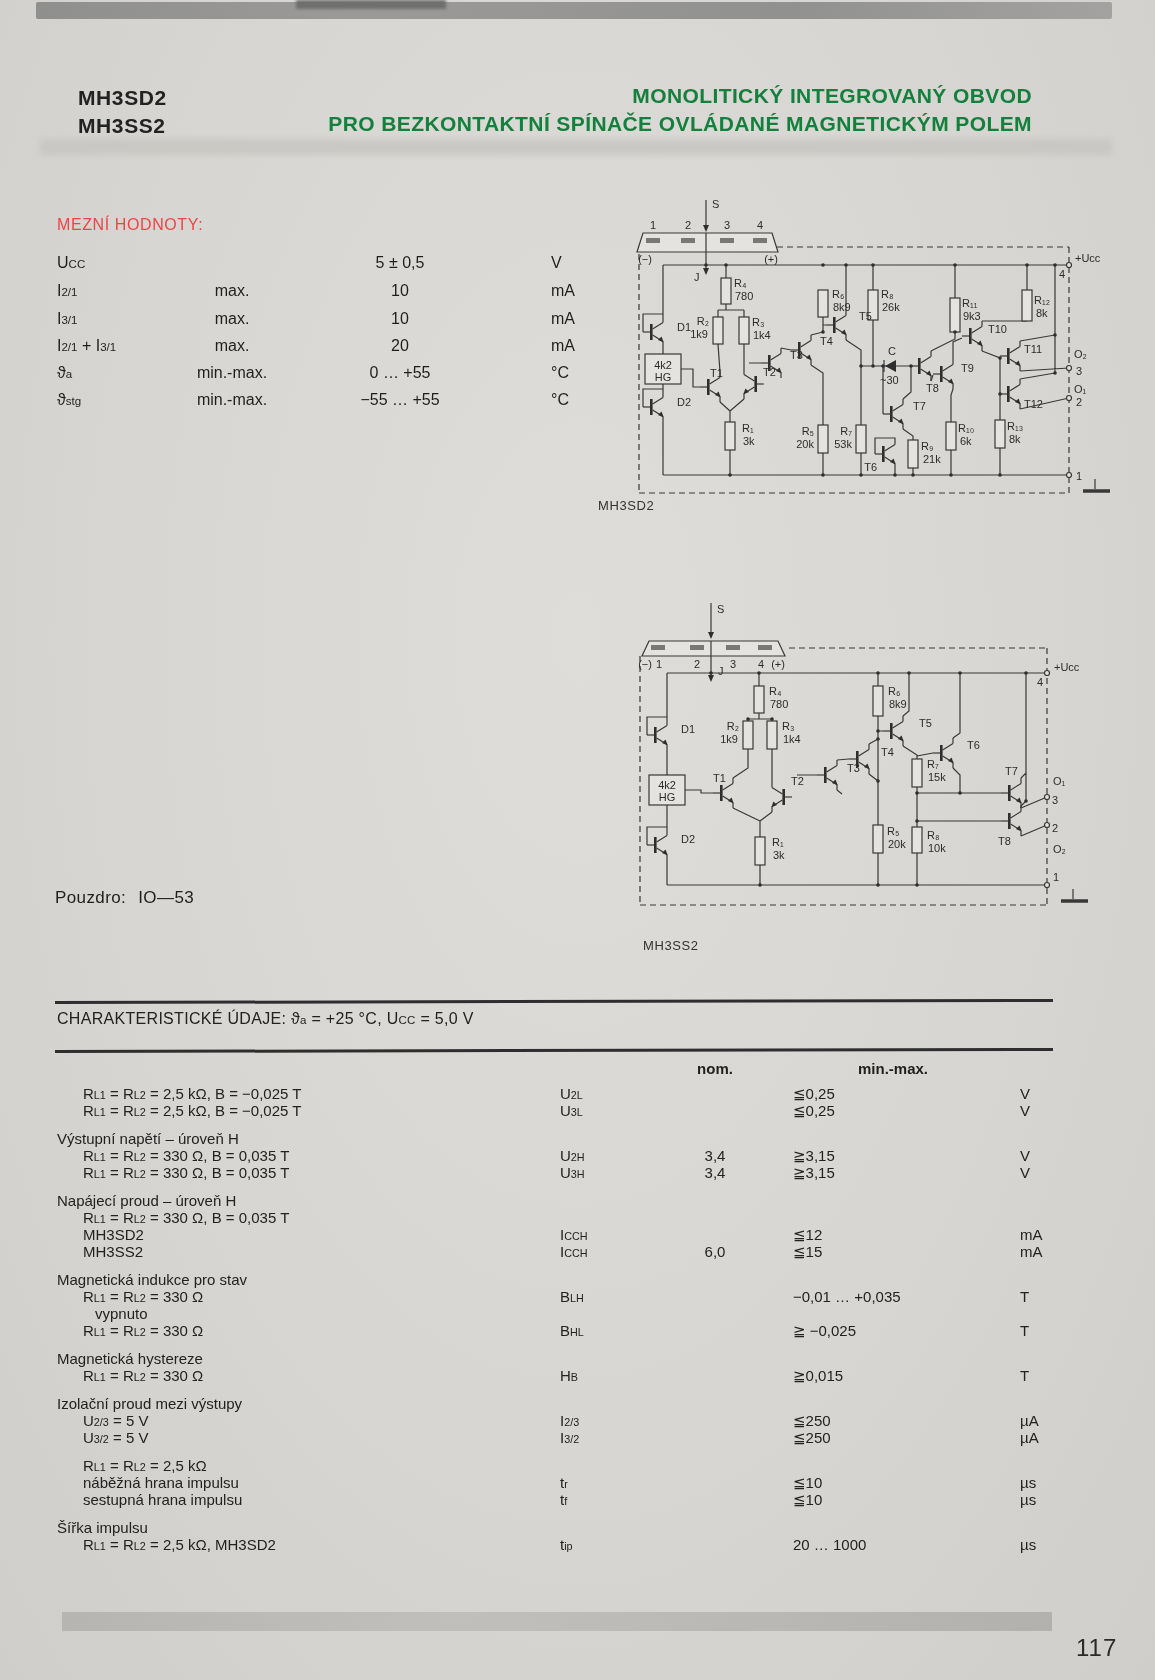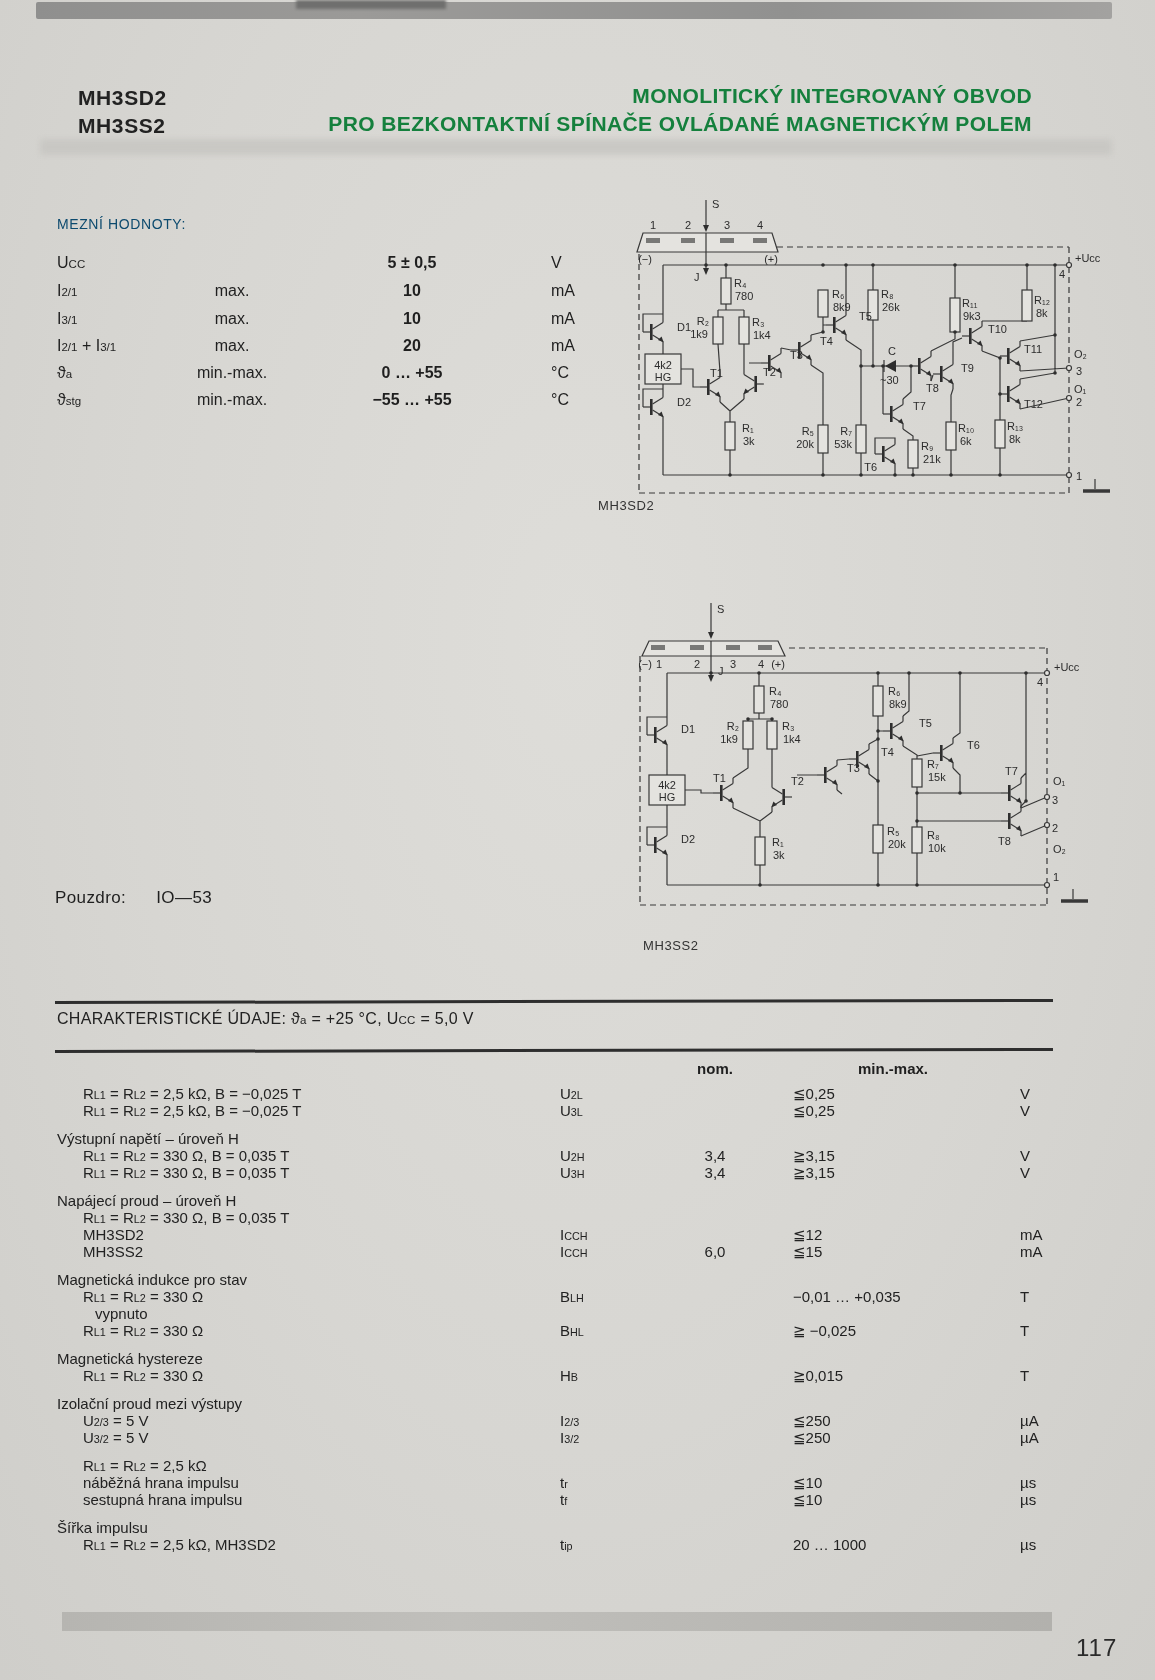--- a/index.html
+++ b/index.html
@@ -14,30 +14,30 @@
   .band-top{left:36px;top:2px;width:1076px;height:17px;border-radius:2px;filter:blur(.6px);
     background:linear-gradient(90deg,#8f8f8e,#9b9a98 30%,#919190 70%,#a3a2a0);}
   .band-top-blob{left:296px;top:0;width:150px;height:9px;background:#6f6f6e;filter:blur(1.5px);}
   .band-under-header{left:40px;top:139px;width:1072px;height:16px;background:#c7c6c2;filter:blur(3px);opacity:.85;}
   .band-bottom{left:62px;top:1612px;width:990px;height:19px;filter:blur(.7px);
     background:linear-gradient(90deg,#b6b5b1,#c0bfbb 40%,#b2b1ad);}
   
   .brand{left:78px;top:84px;font-size:21px;font-weight:700;line-height:28px;letter-spacing:.6px;color:#222;}
   .main-title{left:320px;top:82px;width:712px;text-align:right;font-size:21px;font-weight:700;line-height:28px;letter-spacing:.4px;color:#15803d;}
   
-  .limits-title{left:57px;top:216px;font-size:14px;letter-spacing:.6px;color:#0c4a6e;}
+  .limits-title{left:57px;top:216px;font-size:16px;letter-spacing:.6px;color:#ef4444;}
   #limits-rows{left:57px;top:252px;width:560px;height:170px;}
   .lrow{position:absolute;left:0;height:22px;line-height:22px;font-size:16px;width:560px;}
   .l-sym{position:absolute;left:0;white-space:nowrap;}
   .l-cond{position:absolute;left:115px;width:120px;text-align:center;white-space:nowrap;}
-  .l-val{position:absolute;left:285px;width:140px;text-align:center;white-space:nowrap;font-weight:bold;}
+  .l-val{position:absolute;left:273px;width:140px;text-align:center;white-space:nowrap;}
   .l-unit{position:absolute;left:494px;white-space:nowrap;}
   
   .pouzdro{left:55px;top:888px;font-size:17px;letter-spacing:.4px;}
-  .pouzdro .val{margin-left:30px;}
+  .pouzdro .val{margin-left:12px;}
   
   .schcap{font-size:13px;letter-spacing:.6px;color:#333;}
   
   .rule{background:#2e2e2e;height:3px;transform:rotate(-0.12deg);}
   .char-heading{left:57px;top:1010px;font-size:16px;letter-spacing:.3px;color:#222;}
   .char-colheads{left:57px;top:1060px;width:1065px;height:18px;position:absolute;font-weight:700;font-size:15px;}
   .ch-nom{position:absolute;left:600px;width:116px;text-align:center;}
   .ch-minmax{position:absolute;left:736px;width:200px;text-align:center;}
   #char-body{left:57px;top:1085px;width:1070px;position:absolute;font-size:15px;color:#222;}
   .cgroup{margin-bottom:11px;}

